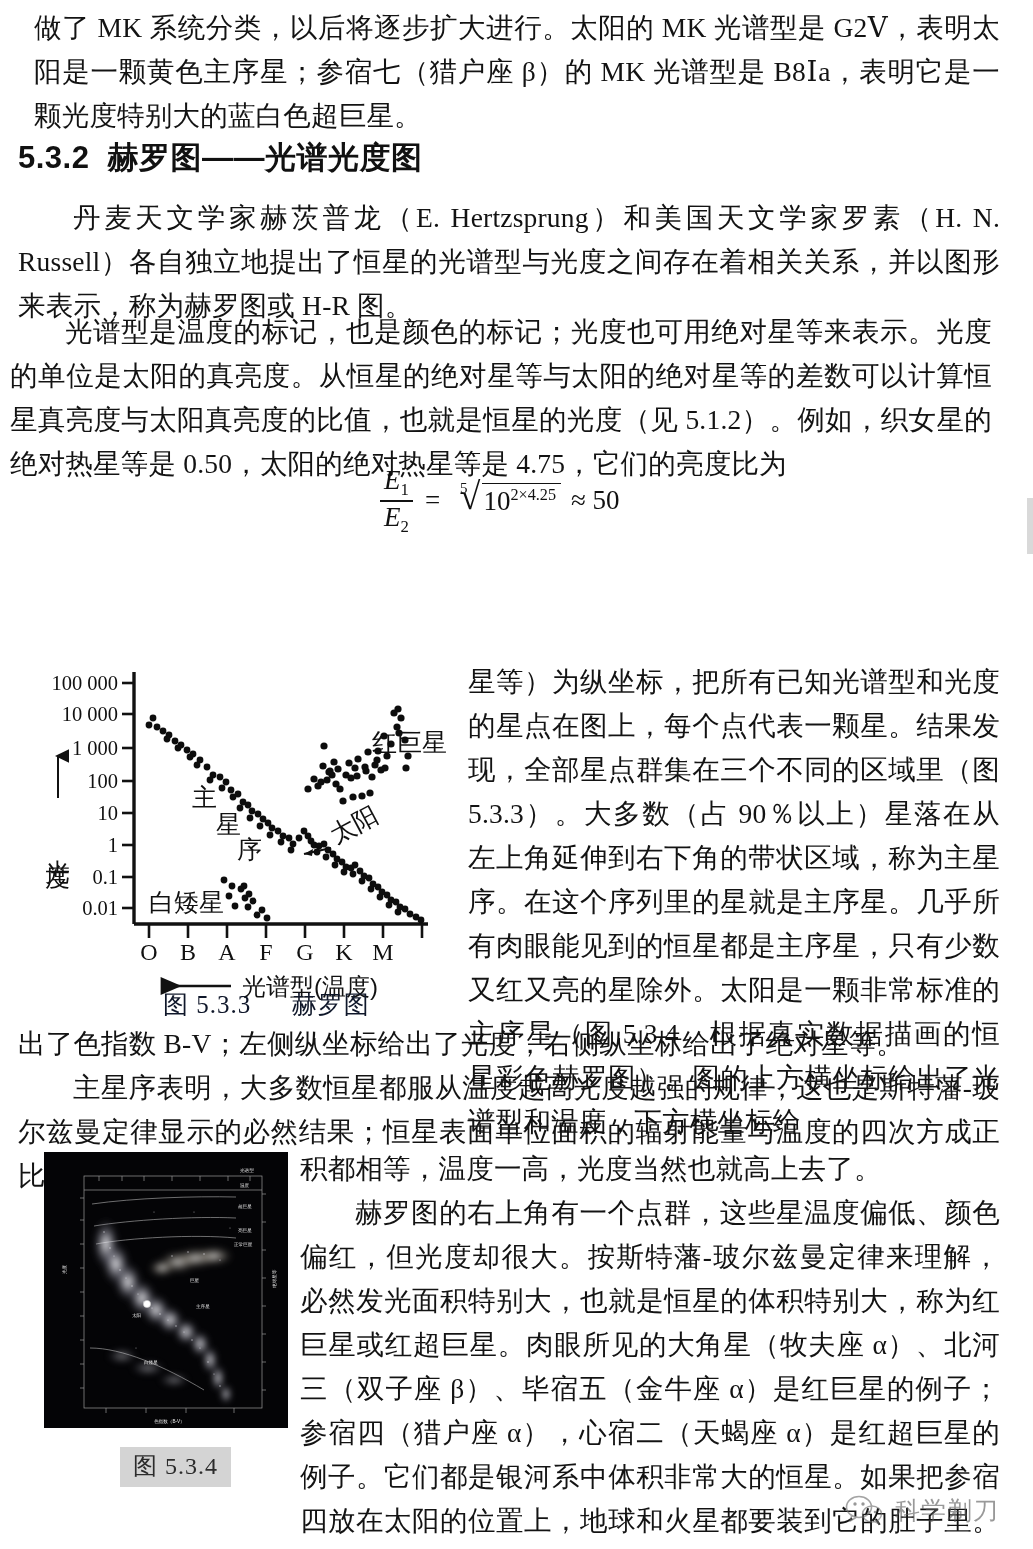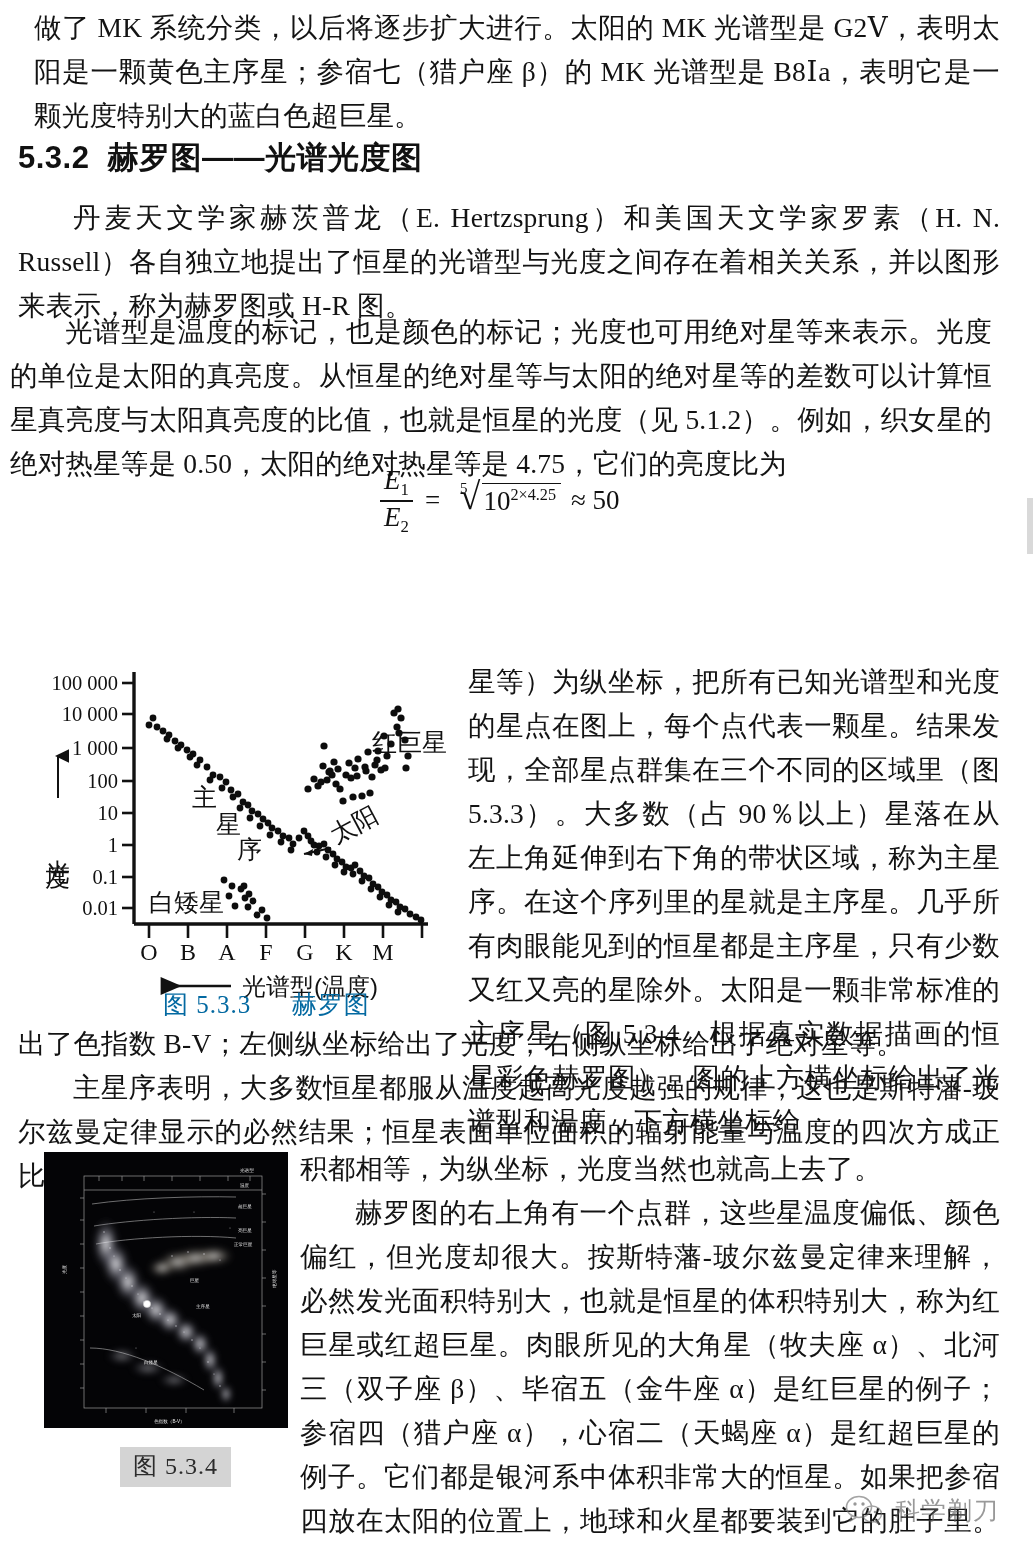--- a/index.html
+++ b/index.html
@@ -101,21 +101,21 @@
     left: 36px;
     top: 668px;
     width: 420px;
     height: 352px;
   }
   .fig533 svg { display: block; }
 
   .figcap {
     position: absolute;
     font-size: 25px;
-    color: #0369a1;
+    color: #0f172a;
     letter-spacing: 1px;
     font-family: "Liberation Serif", serif;
   }
 
   
   .fig534 {
     position: absolute;
     left: 44px;
     top: 1152px;
     width: 244px;
@@ -196,21 +196,21 @@
   <div class="edge-mark"></div>
 
 
 
   <div class="para" style="left:468px; top:660px; width:532px;">星等）为纵坐标，把所有已知光谱型和光度的星点在图上，每个点代表一颗星。结果发现，全部星点群集在三个不同的区域里（图 5.3.3）。大多数（占 90％以上）星落在从左上角延伸到右下角的带状区域，称为主星序。在这个序列里的星就是主序星。几乎所有肉眼能见到的恒星都是主序星，只有少数又红又亮的星除外。太阳是一颗非常标准的主序星（图 5.3.4　根据真实数据描画的恒星彩色赫罗图）。图的上方横坐标给出了光谱型和温度，下方横坐标给</div>
 
   <div class="para" style="left:18px; top:1022px; width:982px;">出了色指数 B-V；左侧纵坐标给出了光度，右侧纵坐标给出了绝对星等。</div>
 
   <div class="para indent" style="left:18px; top:1066px; width:982px;">主星序表明，大多数恒星都服从温度越高光度越强的规律，这也是斯特藩-玻尔兹曼定律显示的必然结果；恒星表面单位面积的辐射能量与温度的四次方成正比；如果面</div>
 
-  <div class="para" style="left:300px; top:1147px; width:700px;">积都相等，为纵坐标，光度当然也就高上去了。</div>
+  <div class="para" style="left:300px; top:1147px; width:700px;">积都相等，温度一高，光度当然也就高上去了。</div>
 
   <div class="para indent" style="left:300px; top:1191px; width:700px;">赫罗图的右上角有一个点群，这些星温度偏低、颜色偏红，但光度却很大。按斯特藩-玻尔兹曼定律来理解，必然发光面积特别大，也就是恒星的体积特别大，称为红巨星或红超巨星。肉眼所见的大角星（牧夫座 α）、北河三（双子座 β）、毕宿五（金牛座 α）是红巨星的例子；参宿四（猎户座 α），心宿二（天蝎座 α）是红超巨星的例子。它们都是银河系中体积非常大的恒星。如果把参宿四放在太阳的位置上，地球和火星都要装到它的肚子里。H-R 图的左下角也有一个点群，温</div>
 
   <div class="fig533">
     <svg width="420" height="352" viewBox="0 0 420 352" xmlns="http://www.w3.org/2000/svg">
       <defs>
         <marker id="arrUp" markerWidth="8" markerHeight="8" refX="4" refY="1.5" orient="auto">
           <path d="M4,0 L7.4,7 L0.6,7 Z" fill="#111"></path>
         </marker>
         <marker id="arrLeft" markerWidth="9" markerHeight="9" refX="4" refY="4.5" orient="auto">

